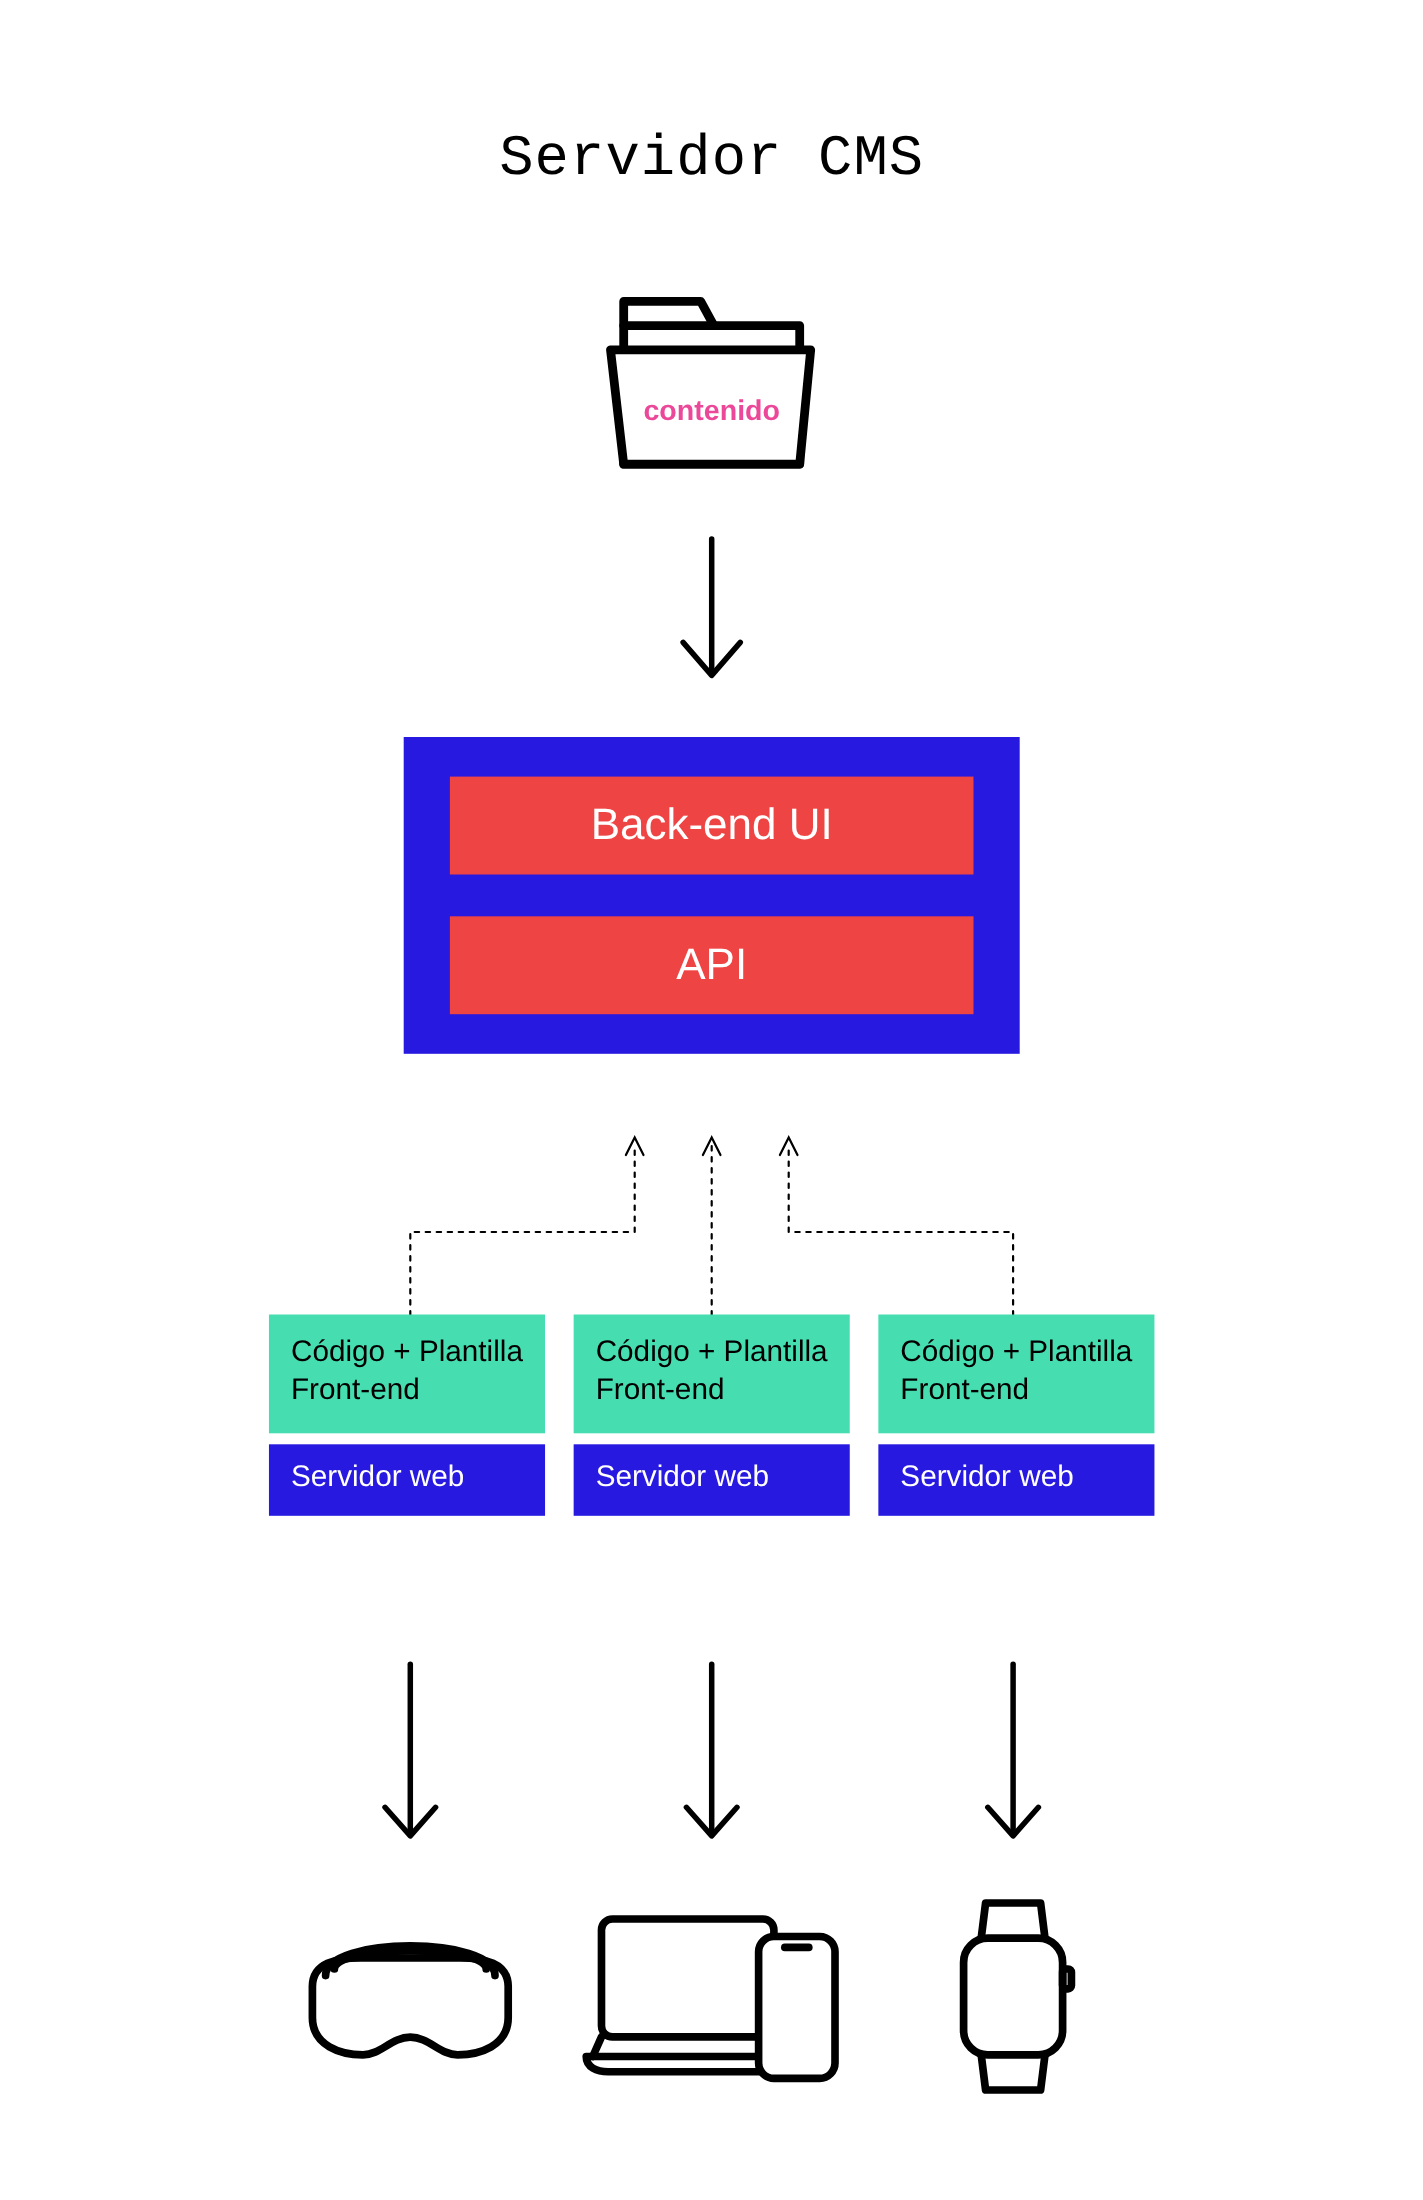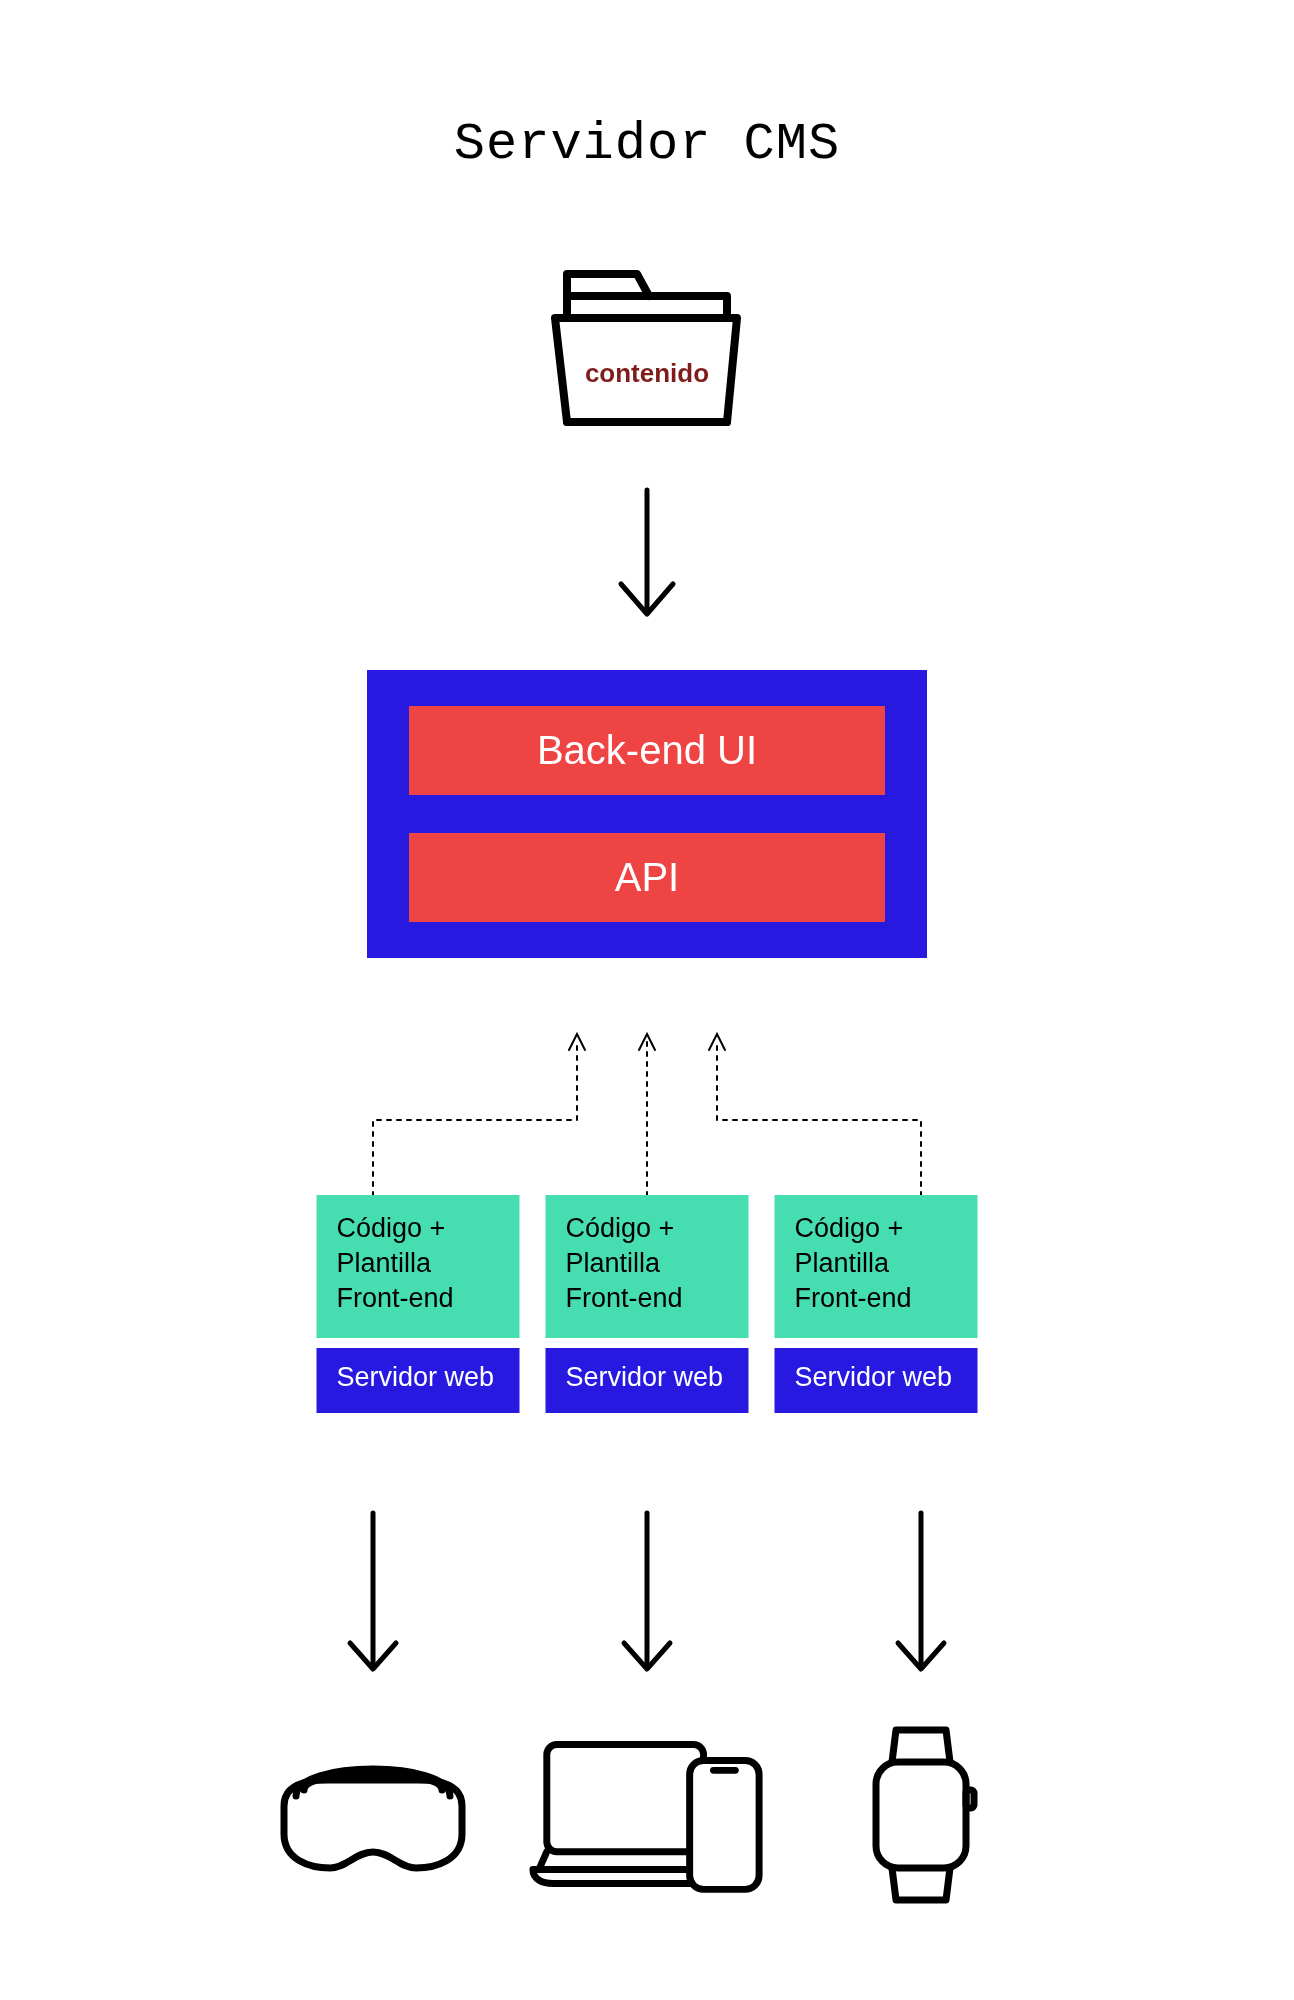--- a/index.html
+++ b/index.html
@@ -28,21 +28,21 @@
     left: 50%;
     transform: translateX(-50%);
   }
   .folder-label {
     position: absolute;
     top: 358px;
     left: 50%;
     transform: translateX(-50%);
     font-size: 26px;
     font-weight: 600;
-    color: #7f1d1d;
+    color: #ec4899;
   }
   .arrow1 {
     position: absolute;
     top: 480px;
     left: 50%;
     transform: translateX(-50%);
   }
   .backend-box {
     position: absolute;
     top: 670px;
@@ -72,21 +72,21 @@
 
   .channels-row {
     position: absolute;
     top: 1195px;
     left: 50%;
     transform: translateX(-50%);
     display: flex;
     gap: 26px;
   }
   .channel {
-    width: 203px;
+    width: 251px;
   }
   .green-box {
     background: #46deb0;
     color: #000;
     font-size: 27px;
     line-height: 1.3;
     padding: 16px 20px 22px 20px;
     font-weight: 400;
   }
   .blue-box {

